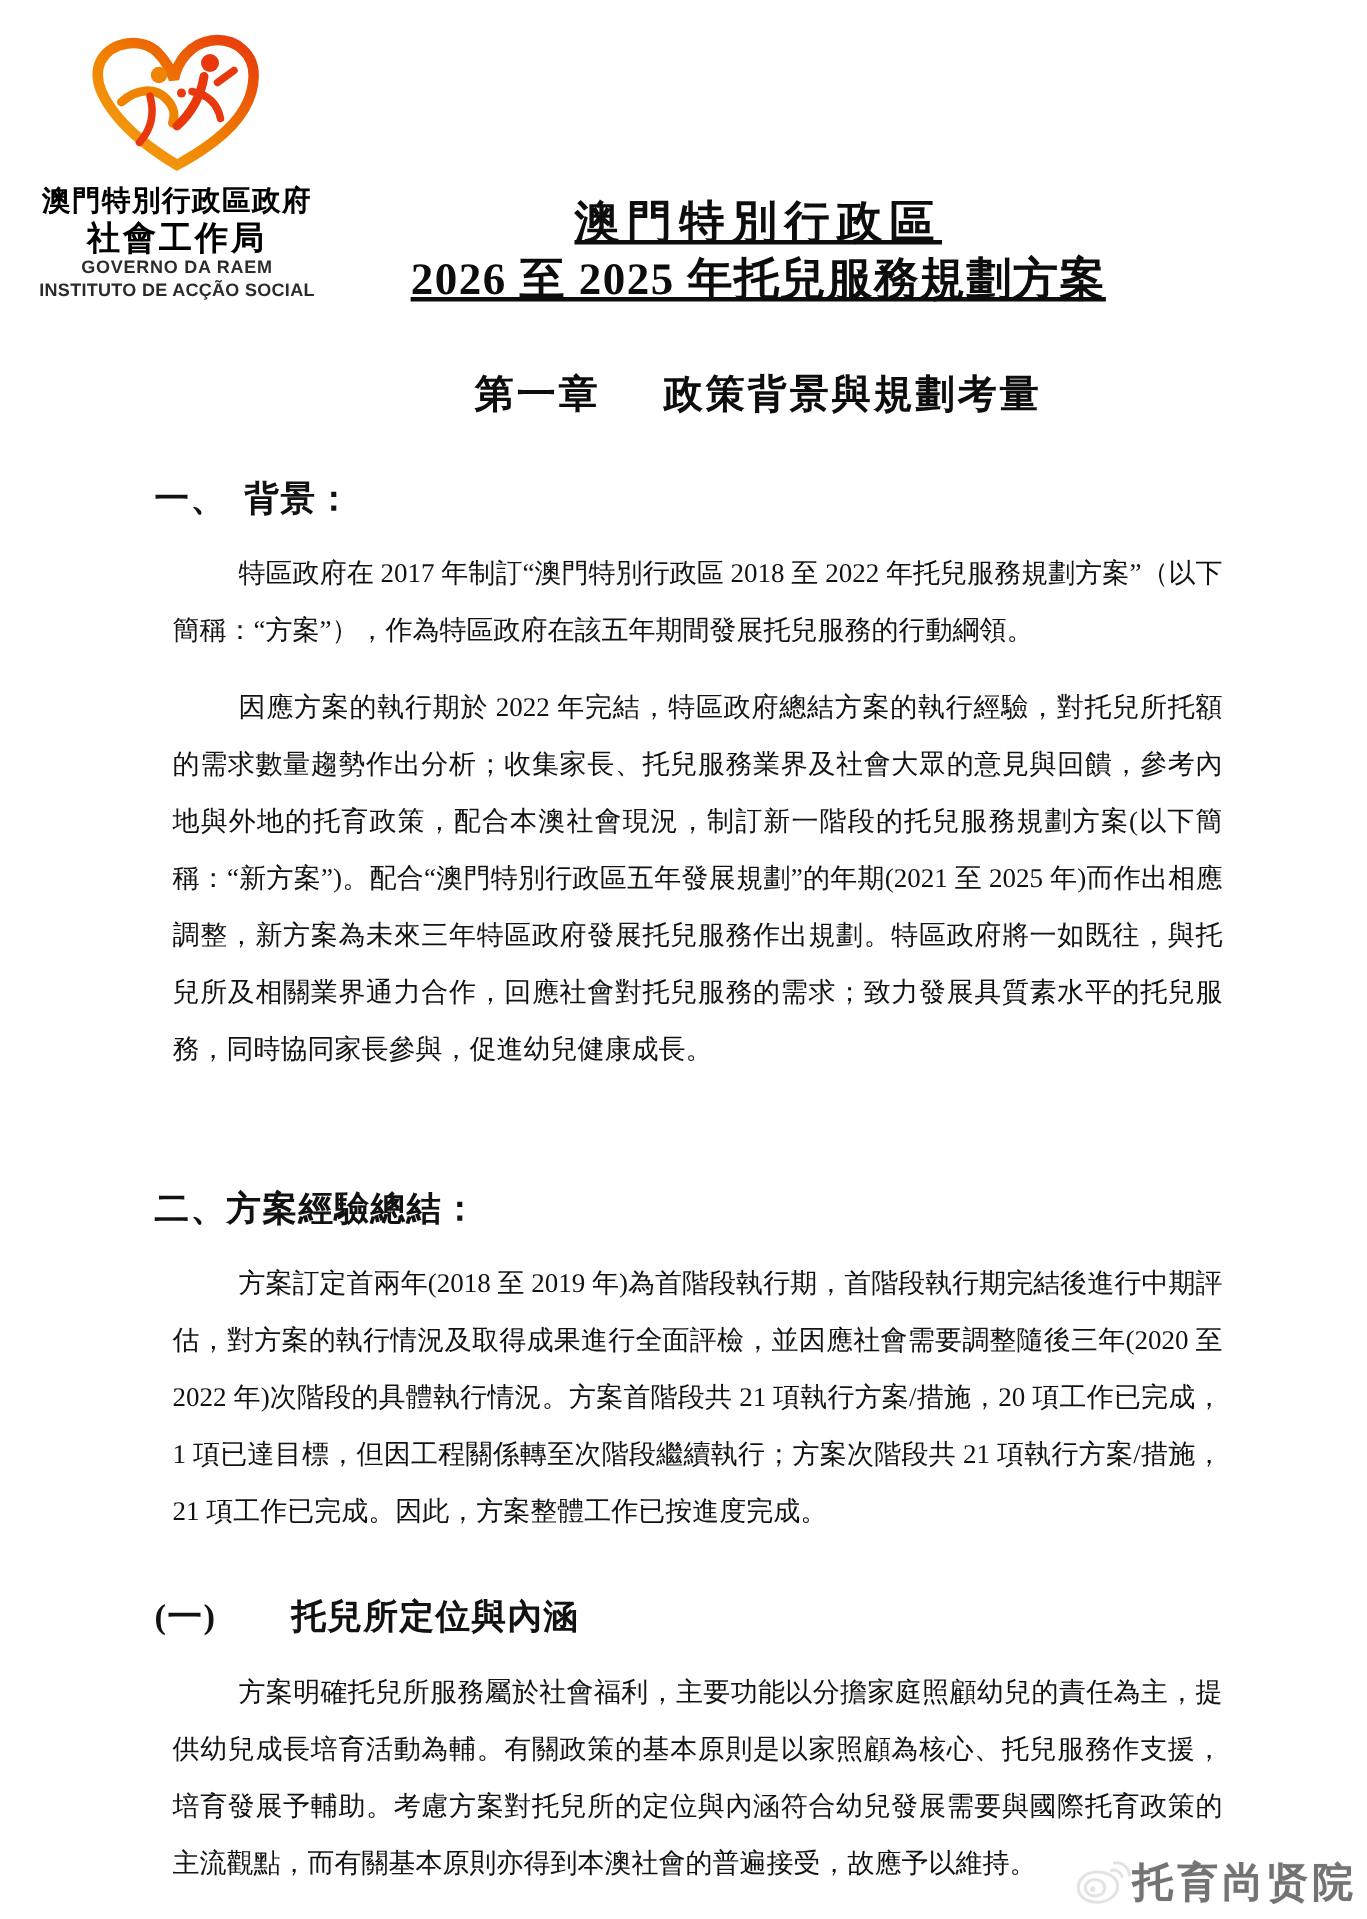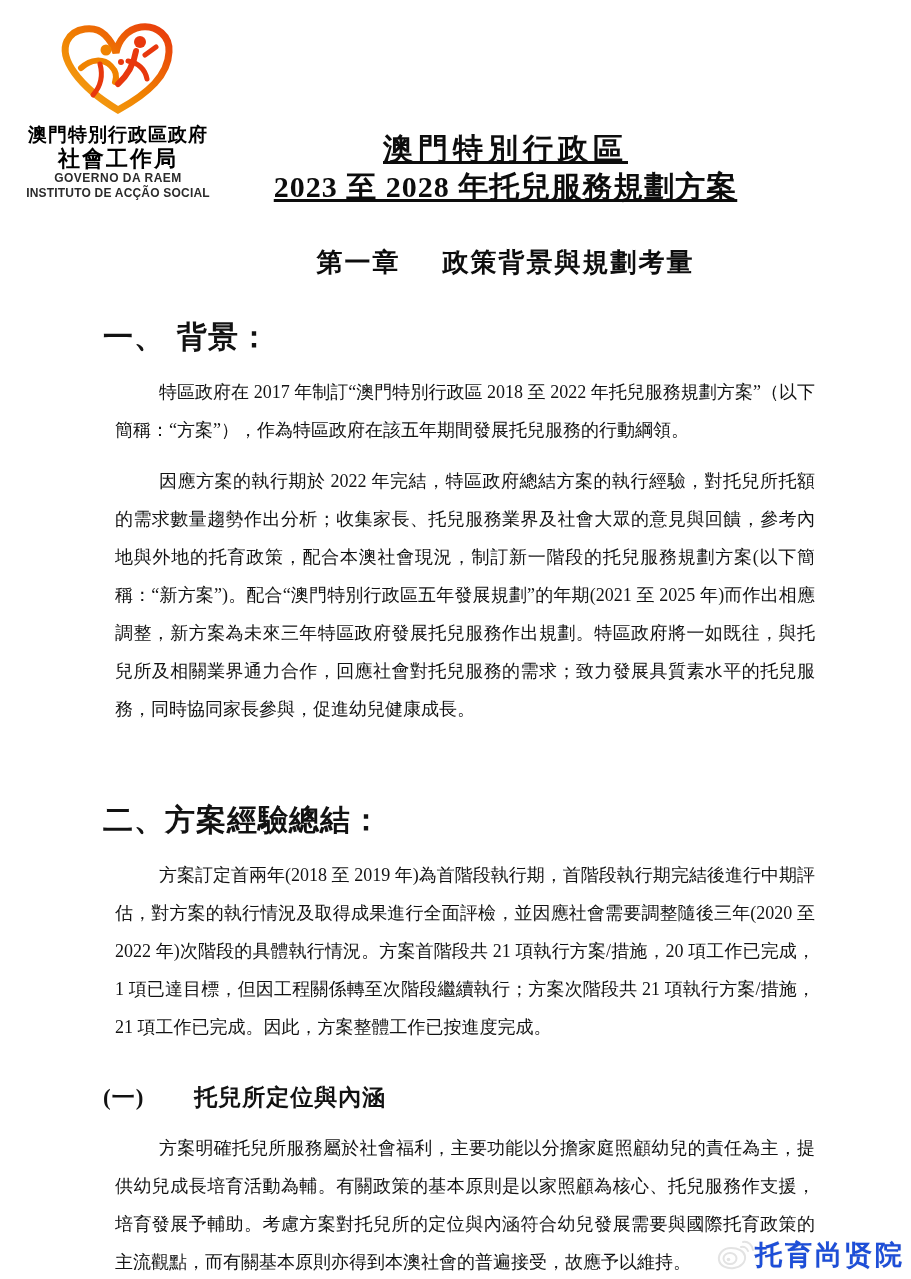--- a/index.html
+++ b/index.html
@@ -46,21 +46,21 @@
     letter-spacing:2px;
   }
   .chapter-title { margin-left:42px; }
 
   
   .content {
     position:absolute; top:317px; left:103px; width:712px;
   }
   .sec-heading {
     margin:0 0 15px 0;
-    font-size:30px; font-weight:bold; letter-spacing:1px;
+    font-size:23px; font-weight:bold; letter-spacing:1px;
   }
   .sec-num-gap { margin-right:12px; }
   .body-par {
     margin:0 0 13px 12px;
     font-size:18px; line-height:38px;
     text-align:justify; text-align-last:left;
     text-indent:44px;
   }
   .section-2 { margin-top:72px; }
   .sub-heading {
@@ -71,21 +71,21 @@
 
   
   .watermark {
     position:absolute; right:6px; bottom:6px;
     display:flex; align-items:center;
     user-select:none;
   }
   .watermark-text {
     font-family:"Liberation Sans","DejaVu Sans",sans-serif;
     font-weight:bold; font-size:27px; letter-spacing:3px;
-    color:#1d4ed8;
+    color:#737373;
     text-shadow:0 0 1px #d9d9d9;
   }
 </style>
 </head>
 <body>
 
 <div class="page">
 
   <div class="logo-block">
     <svg class="logo-svg" width="140" height="100" viewBox="0 0 140 100" aria-hidden="true">
@@ -107,21 +107,21 @@
       <circle cx="73" cy="44" r="3" fill="#E8380D"></circle>
     </svg>
     <div class="org-cn org-cn1">澳門特別行政區政府</div>
     <div class="org-cn org-cn2">社會工作局</div>
     <div class="org-pt org-pt1">GOVERNO DA RAEM</div>
     <div class="org-pt org-pt2">INSTITUTO DE ACÇÃO SOCIAL</div>
   </div>
 
   <div class="title-block">
     <div class="title-line1">澳門特別行政區</div>
-    <div class="title-line2">2023 至 2028 年托兒服務規劃方案</div>
+    <div class="title-line2">2026 至 2025 年托兒服務規劃方案</div>
   </div>
 
   <div class="chapter">
     <span>第一章</span><span class="chapter-title">政策背景與規劃考量</span>
   </div>
 
   <div class="content">
 
     <section>
       <h3 class="sec-heading">

